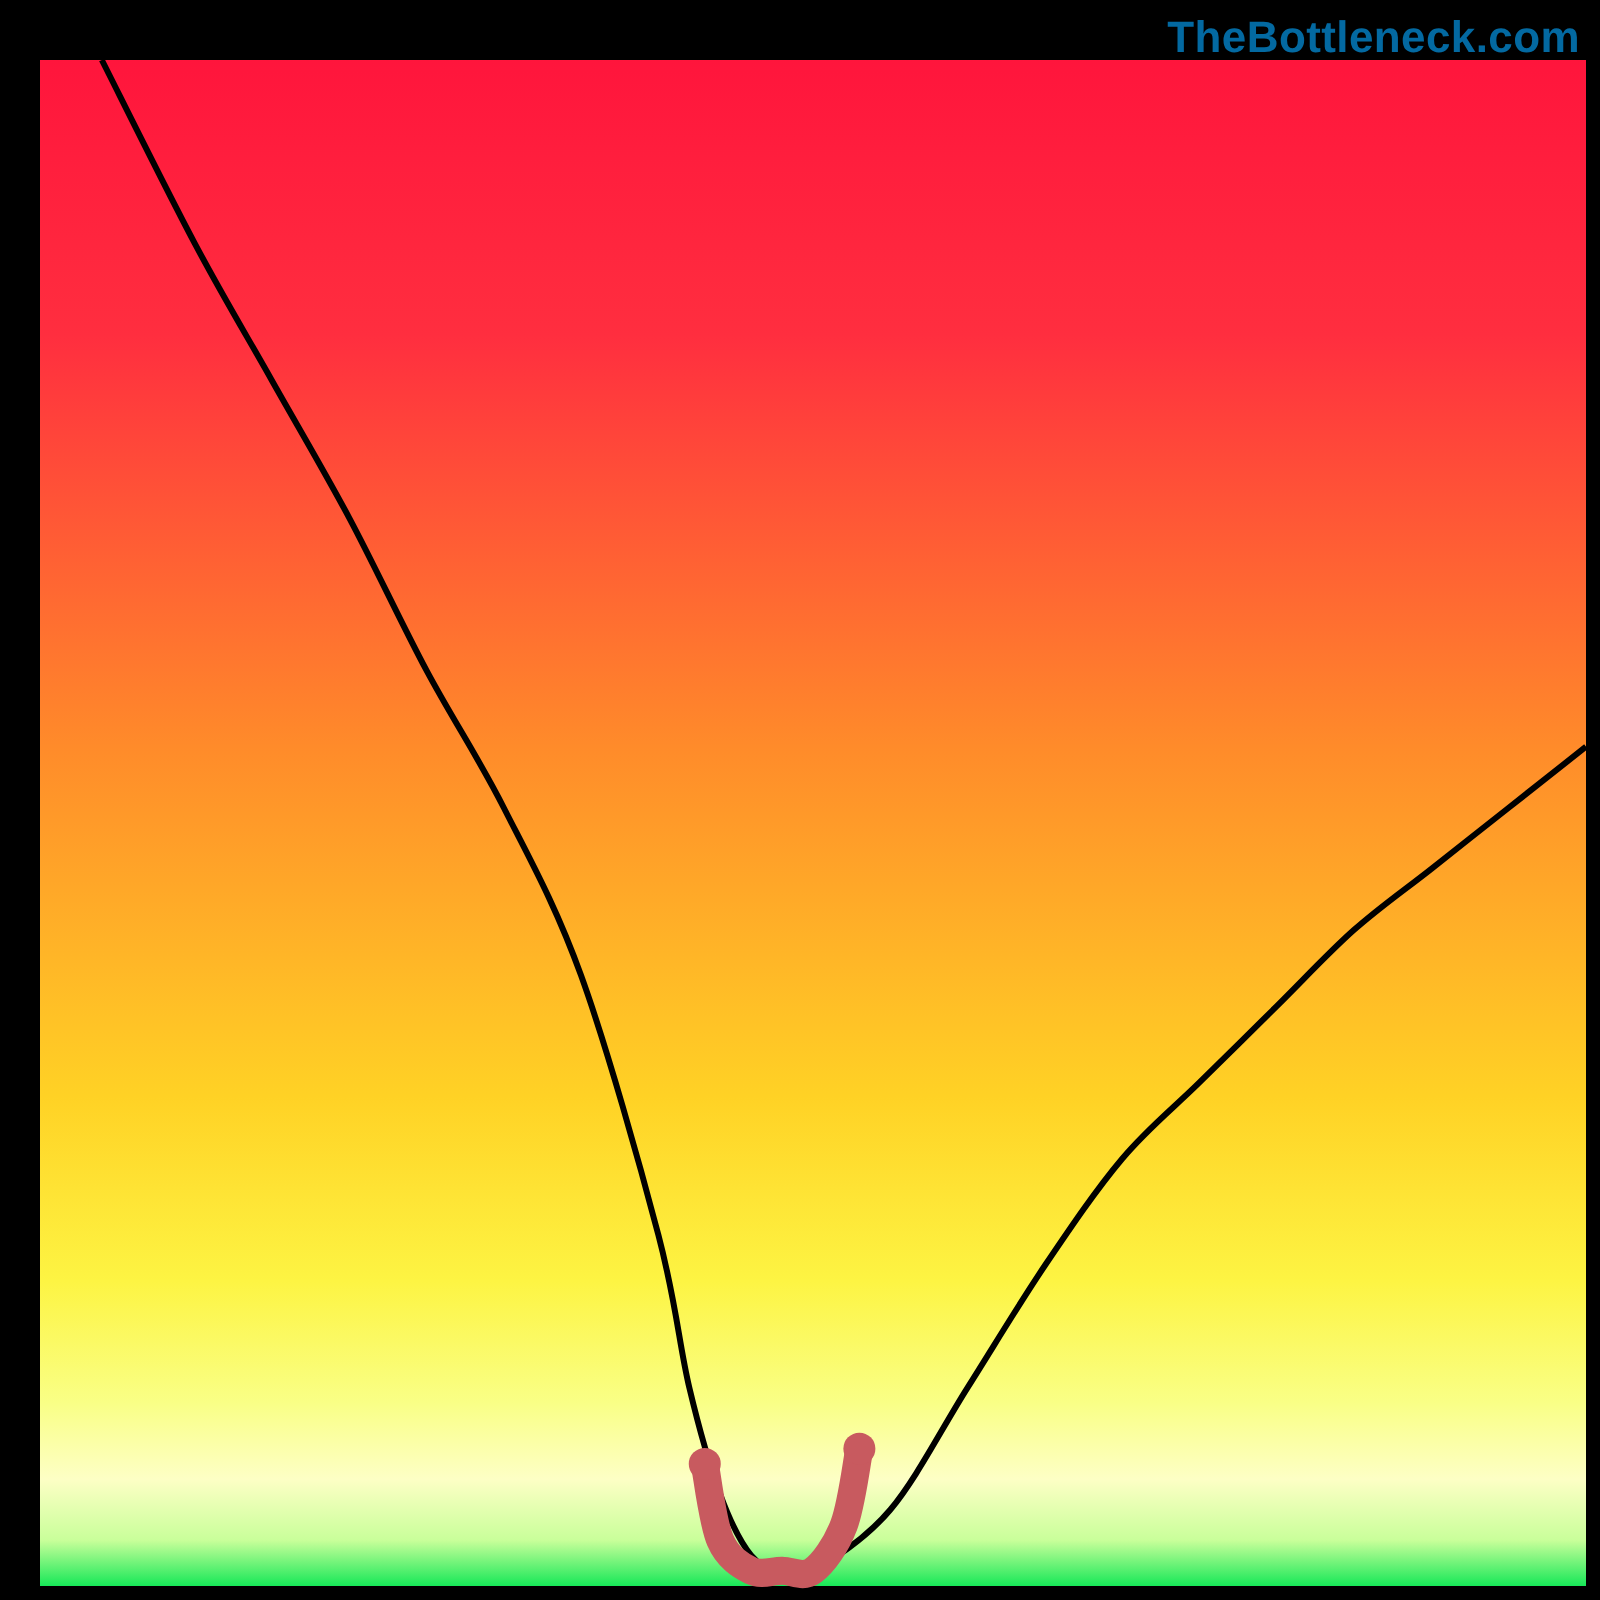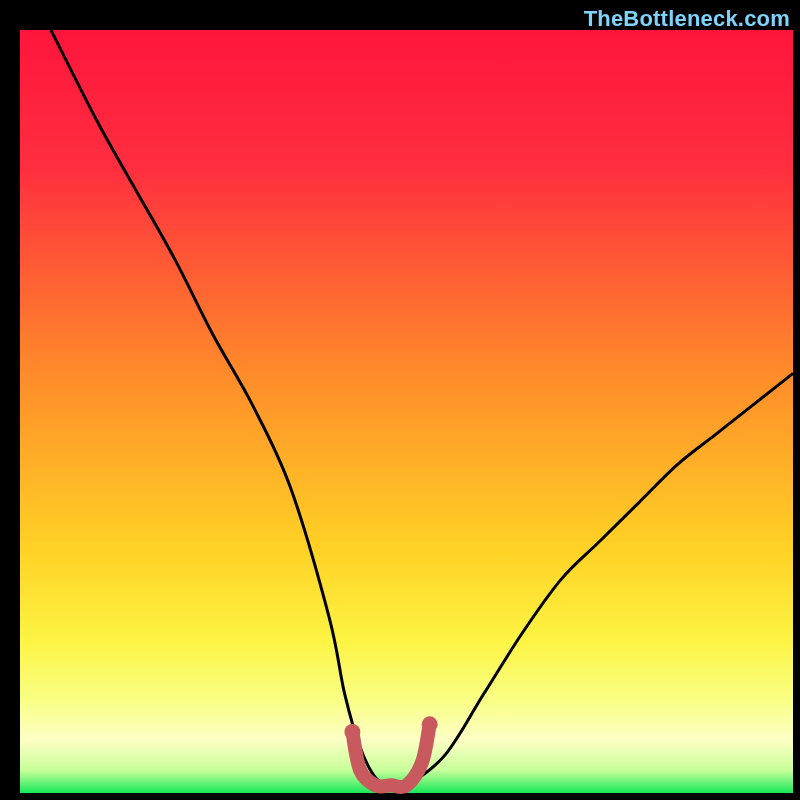--- a/index.html
+++ b/index.html
@@ -17,21 +17,21 @@
     width: 800px;
     height: 800px;
   }
   .watermark {
     position: absolute;
     top: 6px;
     right: 10px;
     font-family: Arial, Helvetica, sans-serif;
     font-size: 22px;
     font-weight: 600;
-    color: #7dd3fc;
+    color: #0369a1;
     letter-spacing: 0.2px;
     z-index: 20;
   }
   svg {
     display: block;
   }
 </style>
 </head>
 <body>
 

